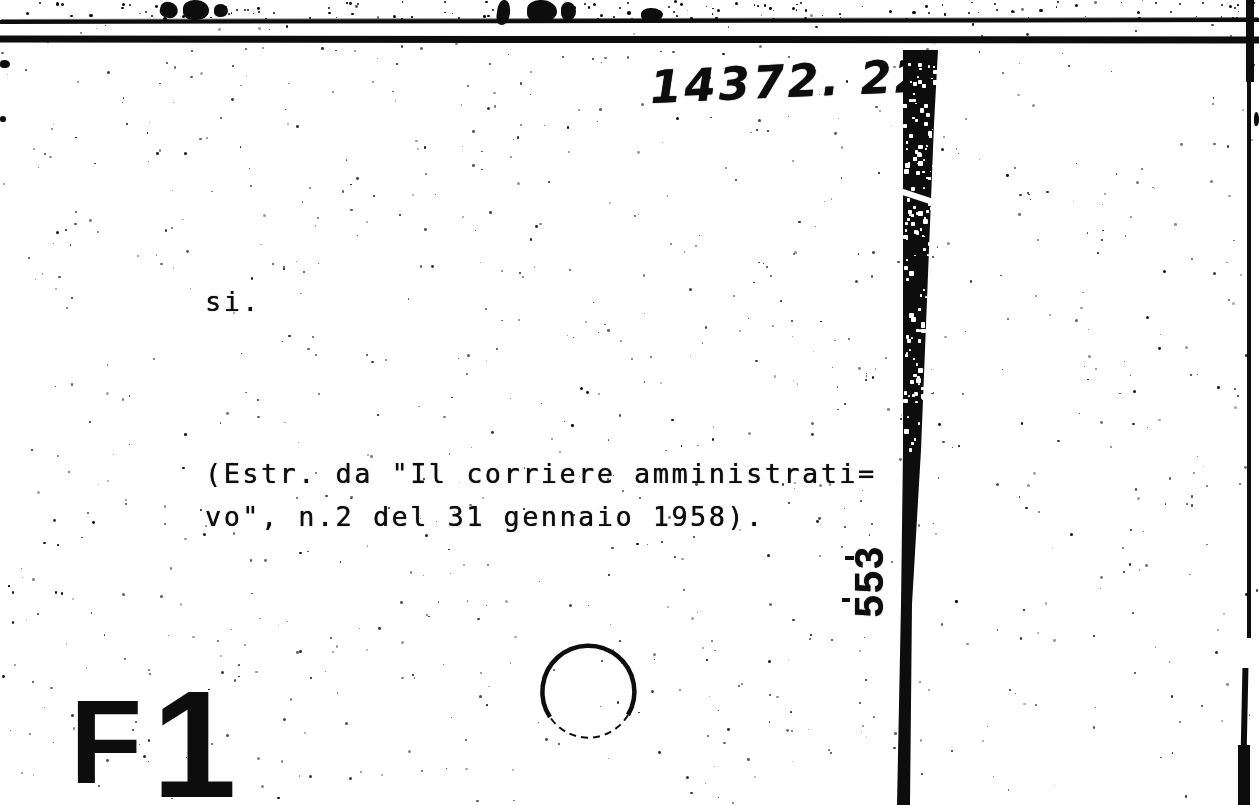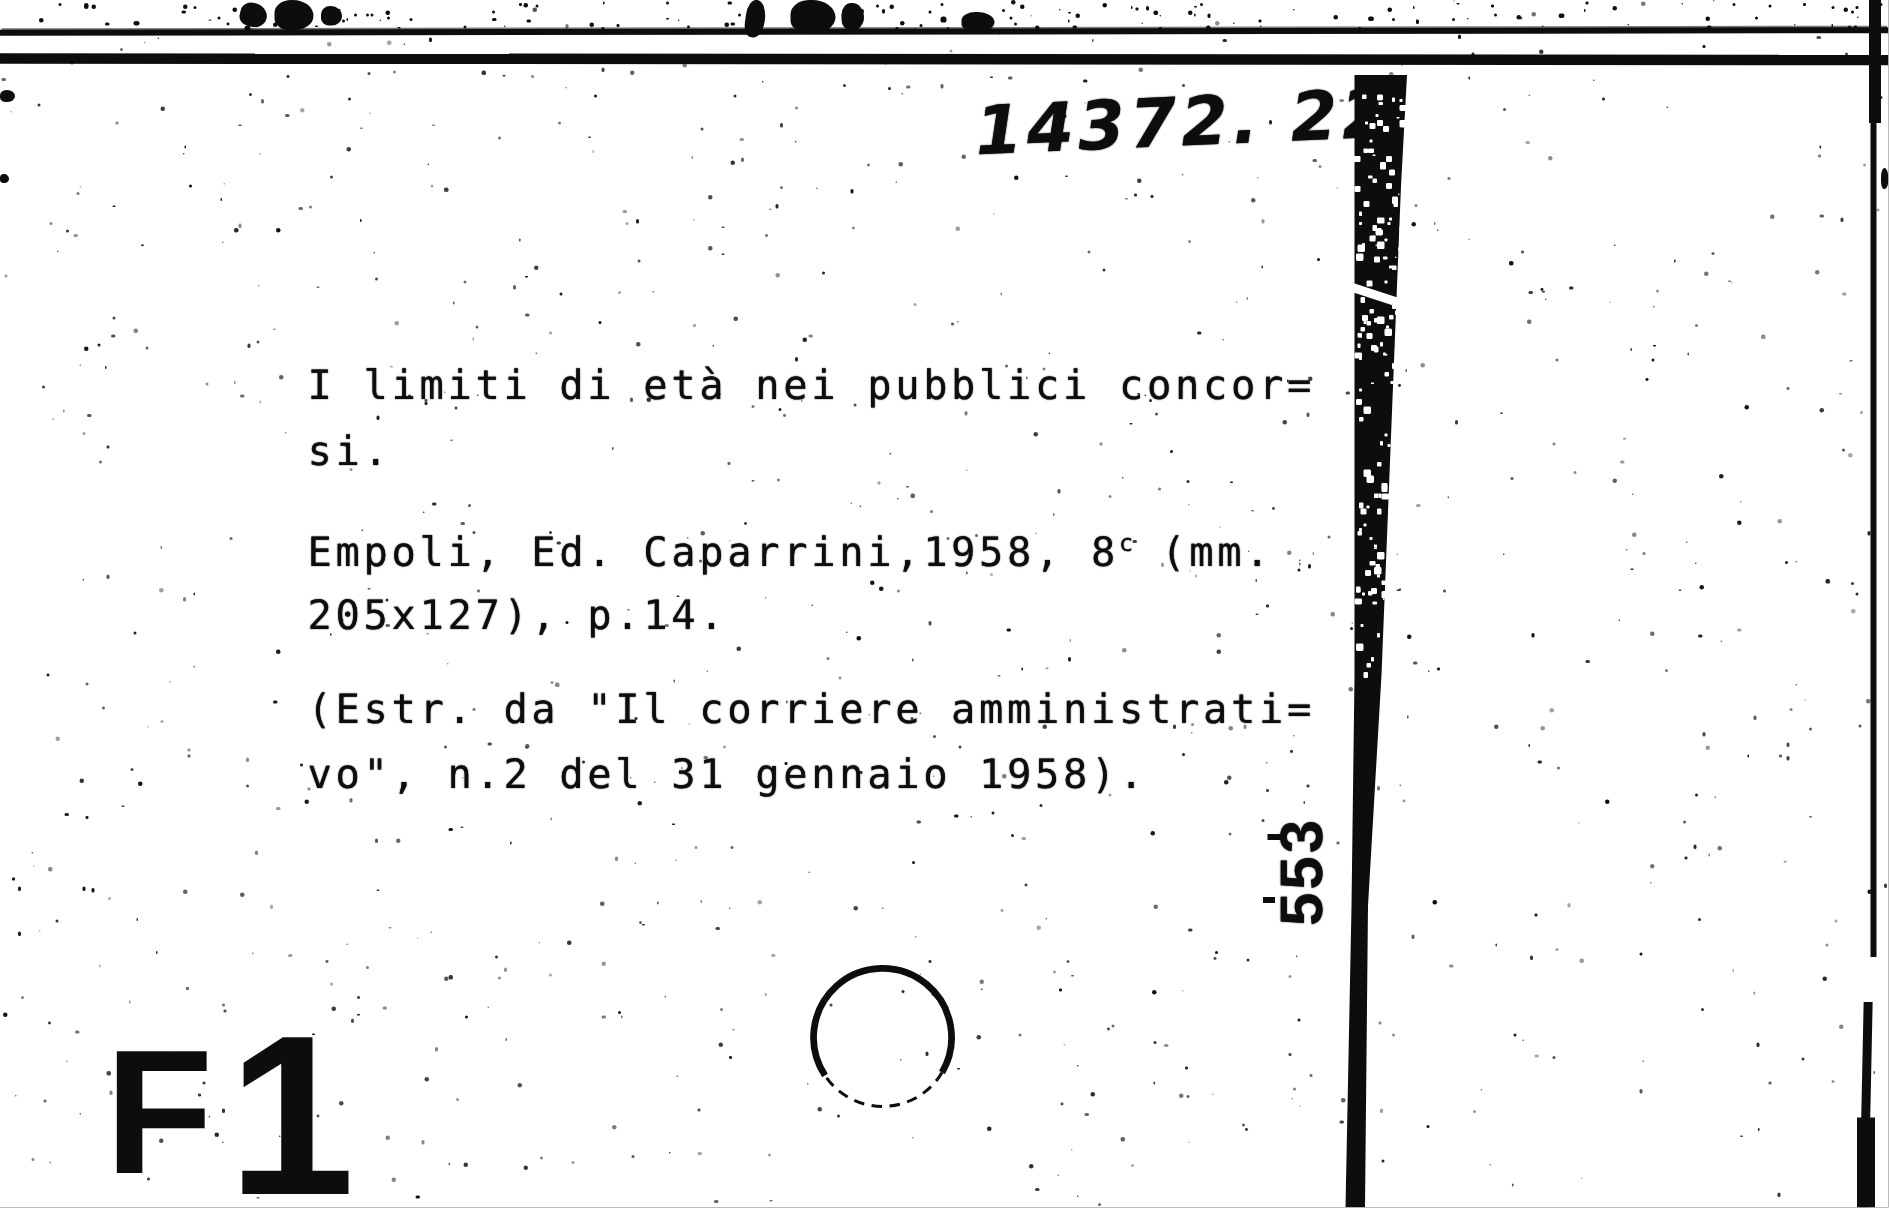--- a/index.html
+++ b/index.html
@@ -96,25 +96,22 @@
   <div class="vline" id="right-line-bot2"></div>
 
   <svg id="fold-bar" viewBox="0 0 55 761" width="55" height="761">
     <polygon points="13,6 48,6 44,80 31,406 22,560 20,761 7,761 11,560 13,406" fill="#0d0d0d"></polygon>
     <rect x="6" y="150" width="44" height="6" fill="#ffffff" transform="rotate(18 28 153)"></rect>
   </svg>
 
   <div id="handwritten-call-number">14372. 22</div>
 
 
-  <div class="tw" id="title-line-1">I limiti di età nei pubblici concor=</div>
   <div class="tw" id="title-line-2">si.</div>
 
-  <div class="tw" id="imprint-line-1"><span>Empoli, Ed. Caparrini,1958, 8</span><sup>c</sup><span> (mm.</span></div>
-  <div class="tw" id="imprint-line-2">205x127), p.14.</div>
 
   <div class="tw" id="note-line-1">(Estr. da "Il corriere amministrati=</div>
   <div class="tw" id="note-line-2">vo", n.2 del 31 gennaio 1958).</div>
 
   <div id="accession-stamp">
     <span>553</span>
   </div>
   <div class="stamp-tick" style="left:845px;top:556px;width:9px;height:4px;"></div>
   <div class="stamp-tick" style="left:842px;top:598px;width:8px;height:4px;"></div>
 

